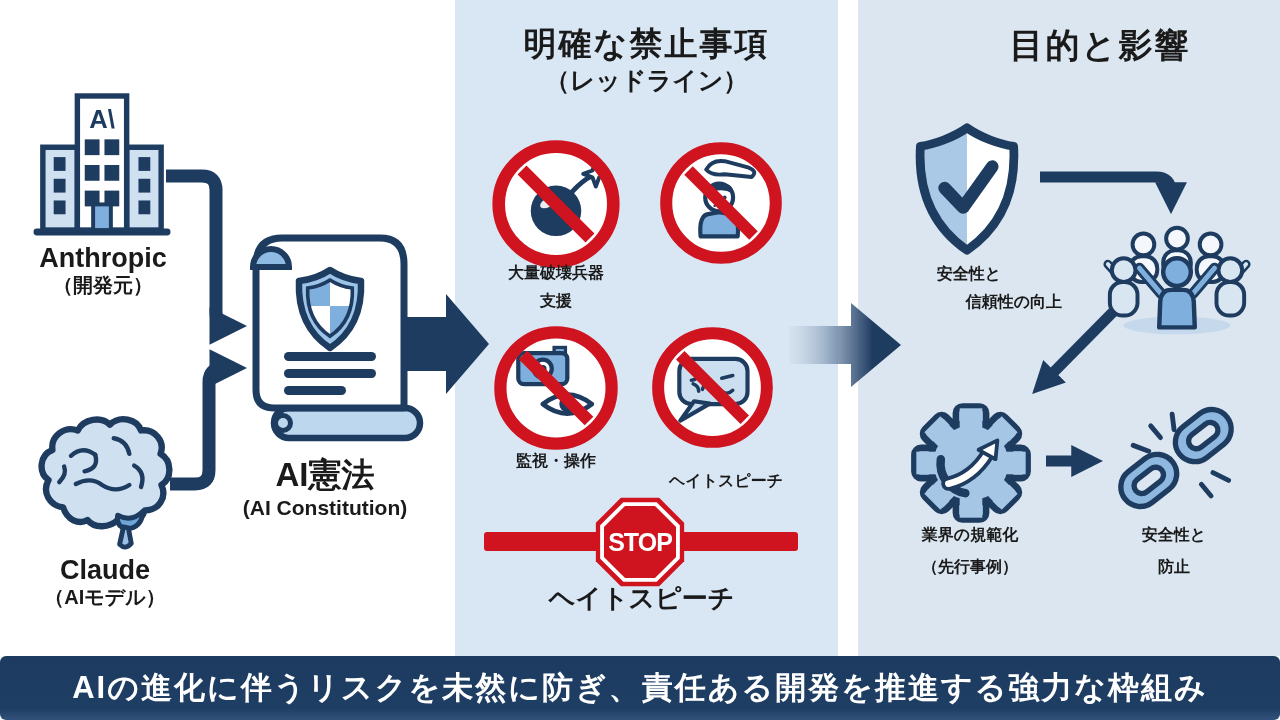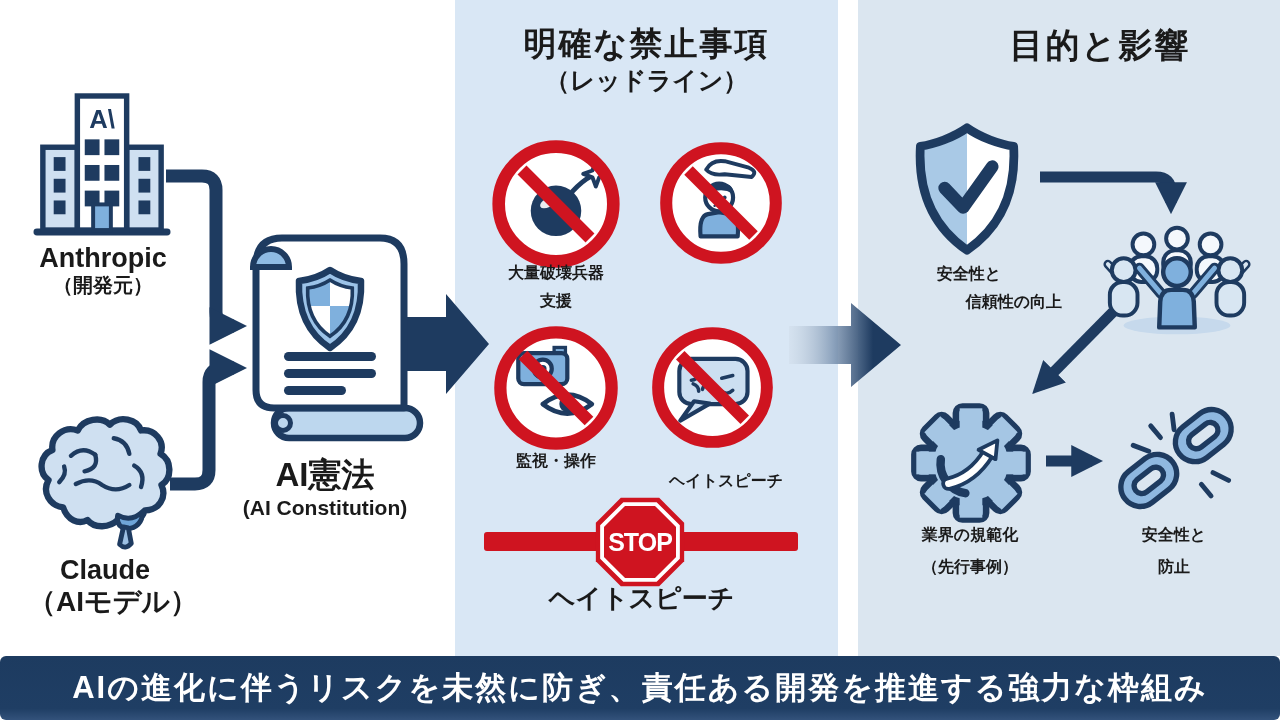--- a/index.html
+++ b/index.html
@@ -9,21 +9,21 @@
   .bg-mid{left:455px;width:383px;background:#d9e7f5;}
   .bg-right{left:858px;width:422px;background:#dbe6f0;}
   .footer{position:absolute;left:0;top:656px;width:1280px;height:64px;
           background:linear-gradient(#1d3b60,#1f3e64 82%,#33527b);
           display:flex;align-items:center;justify-content:center;border-radius:6px;}
   .footer-text{color:#fff;font-size:31px;font-weight:bold;letter-spacing:2px;white-space:nowrap;}
   .label{position:absolute;text-align:center;font-weight:bold;line-height:1.12;}
   .t-anthropic{left:10px;top:243px;width:186px;font-size:27px;}
   .t-anthropic-sub{left:10px;top:274px;width:186px;font-size:20px;}
   .t-claude{left:12px;top:555px;width:186px;font-size:27px;}
-  .t-claude-sub{left:12px;top:586px;width:186px;font-size:28px;text-align:right;}
+  .t-claude-sub{left:12px;top:586px;width:186px;font-size:20px;}
   .t-const{left:222px;top:457px;width:206px;font-size:33px;}
   .t-const-sub{left:222px;top:496px;width:206px;font-size:21px;}
   .t-mid-title{left:455px;top:26px;width:383px;font-size:33px;letter-spacing:2px;}
   .t-mid-sub{left:455px;top:66px;width:383px;font-size:25px;}
   .t-right-title{left:858px;top:26px;width:484px;font-size:34px;letter-spacing:2px;}
   .item{font-size:16px;}
   .p1a{left:466px;top:264px;width:180px;}  .p1b{left:466px;top:292px;width:180px;}
   .p2a{left:640px;top:262px;width:165px;}
   .p3a{left:466px;top:452px;width:180px;}
   .p4a{left:632px;top:452px;width:188px;margin-top:20px;}

